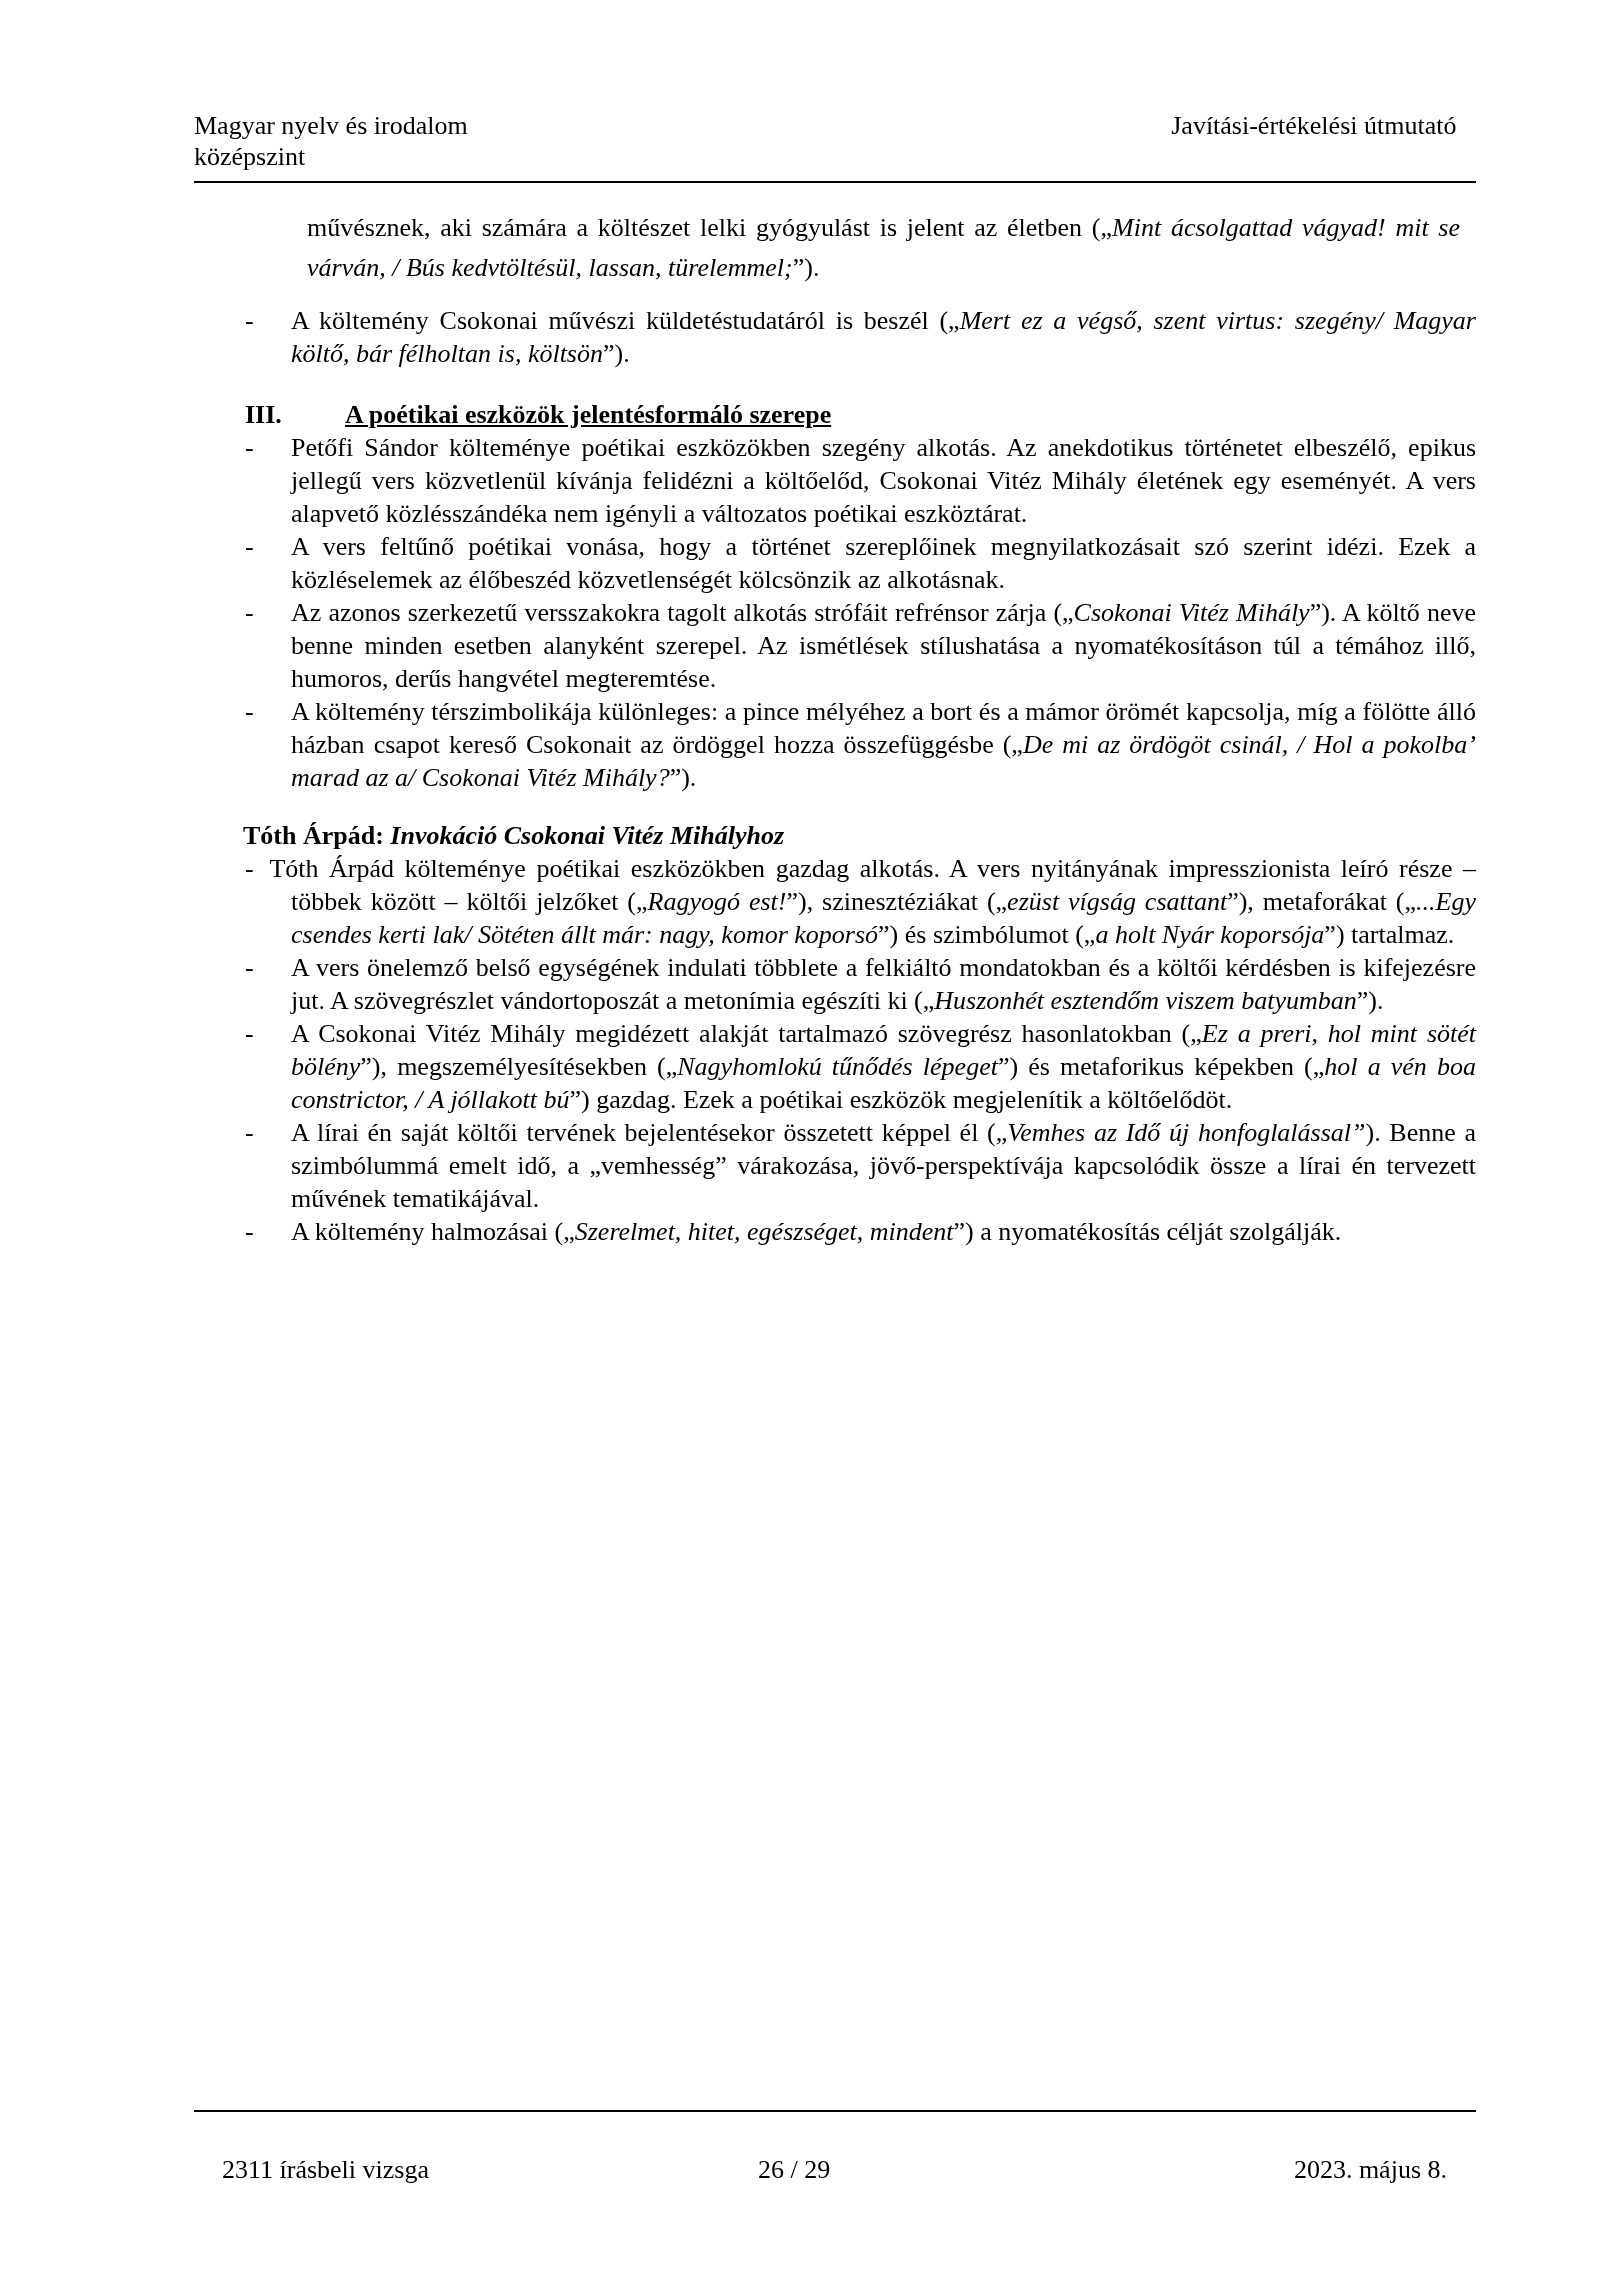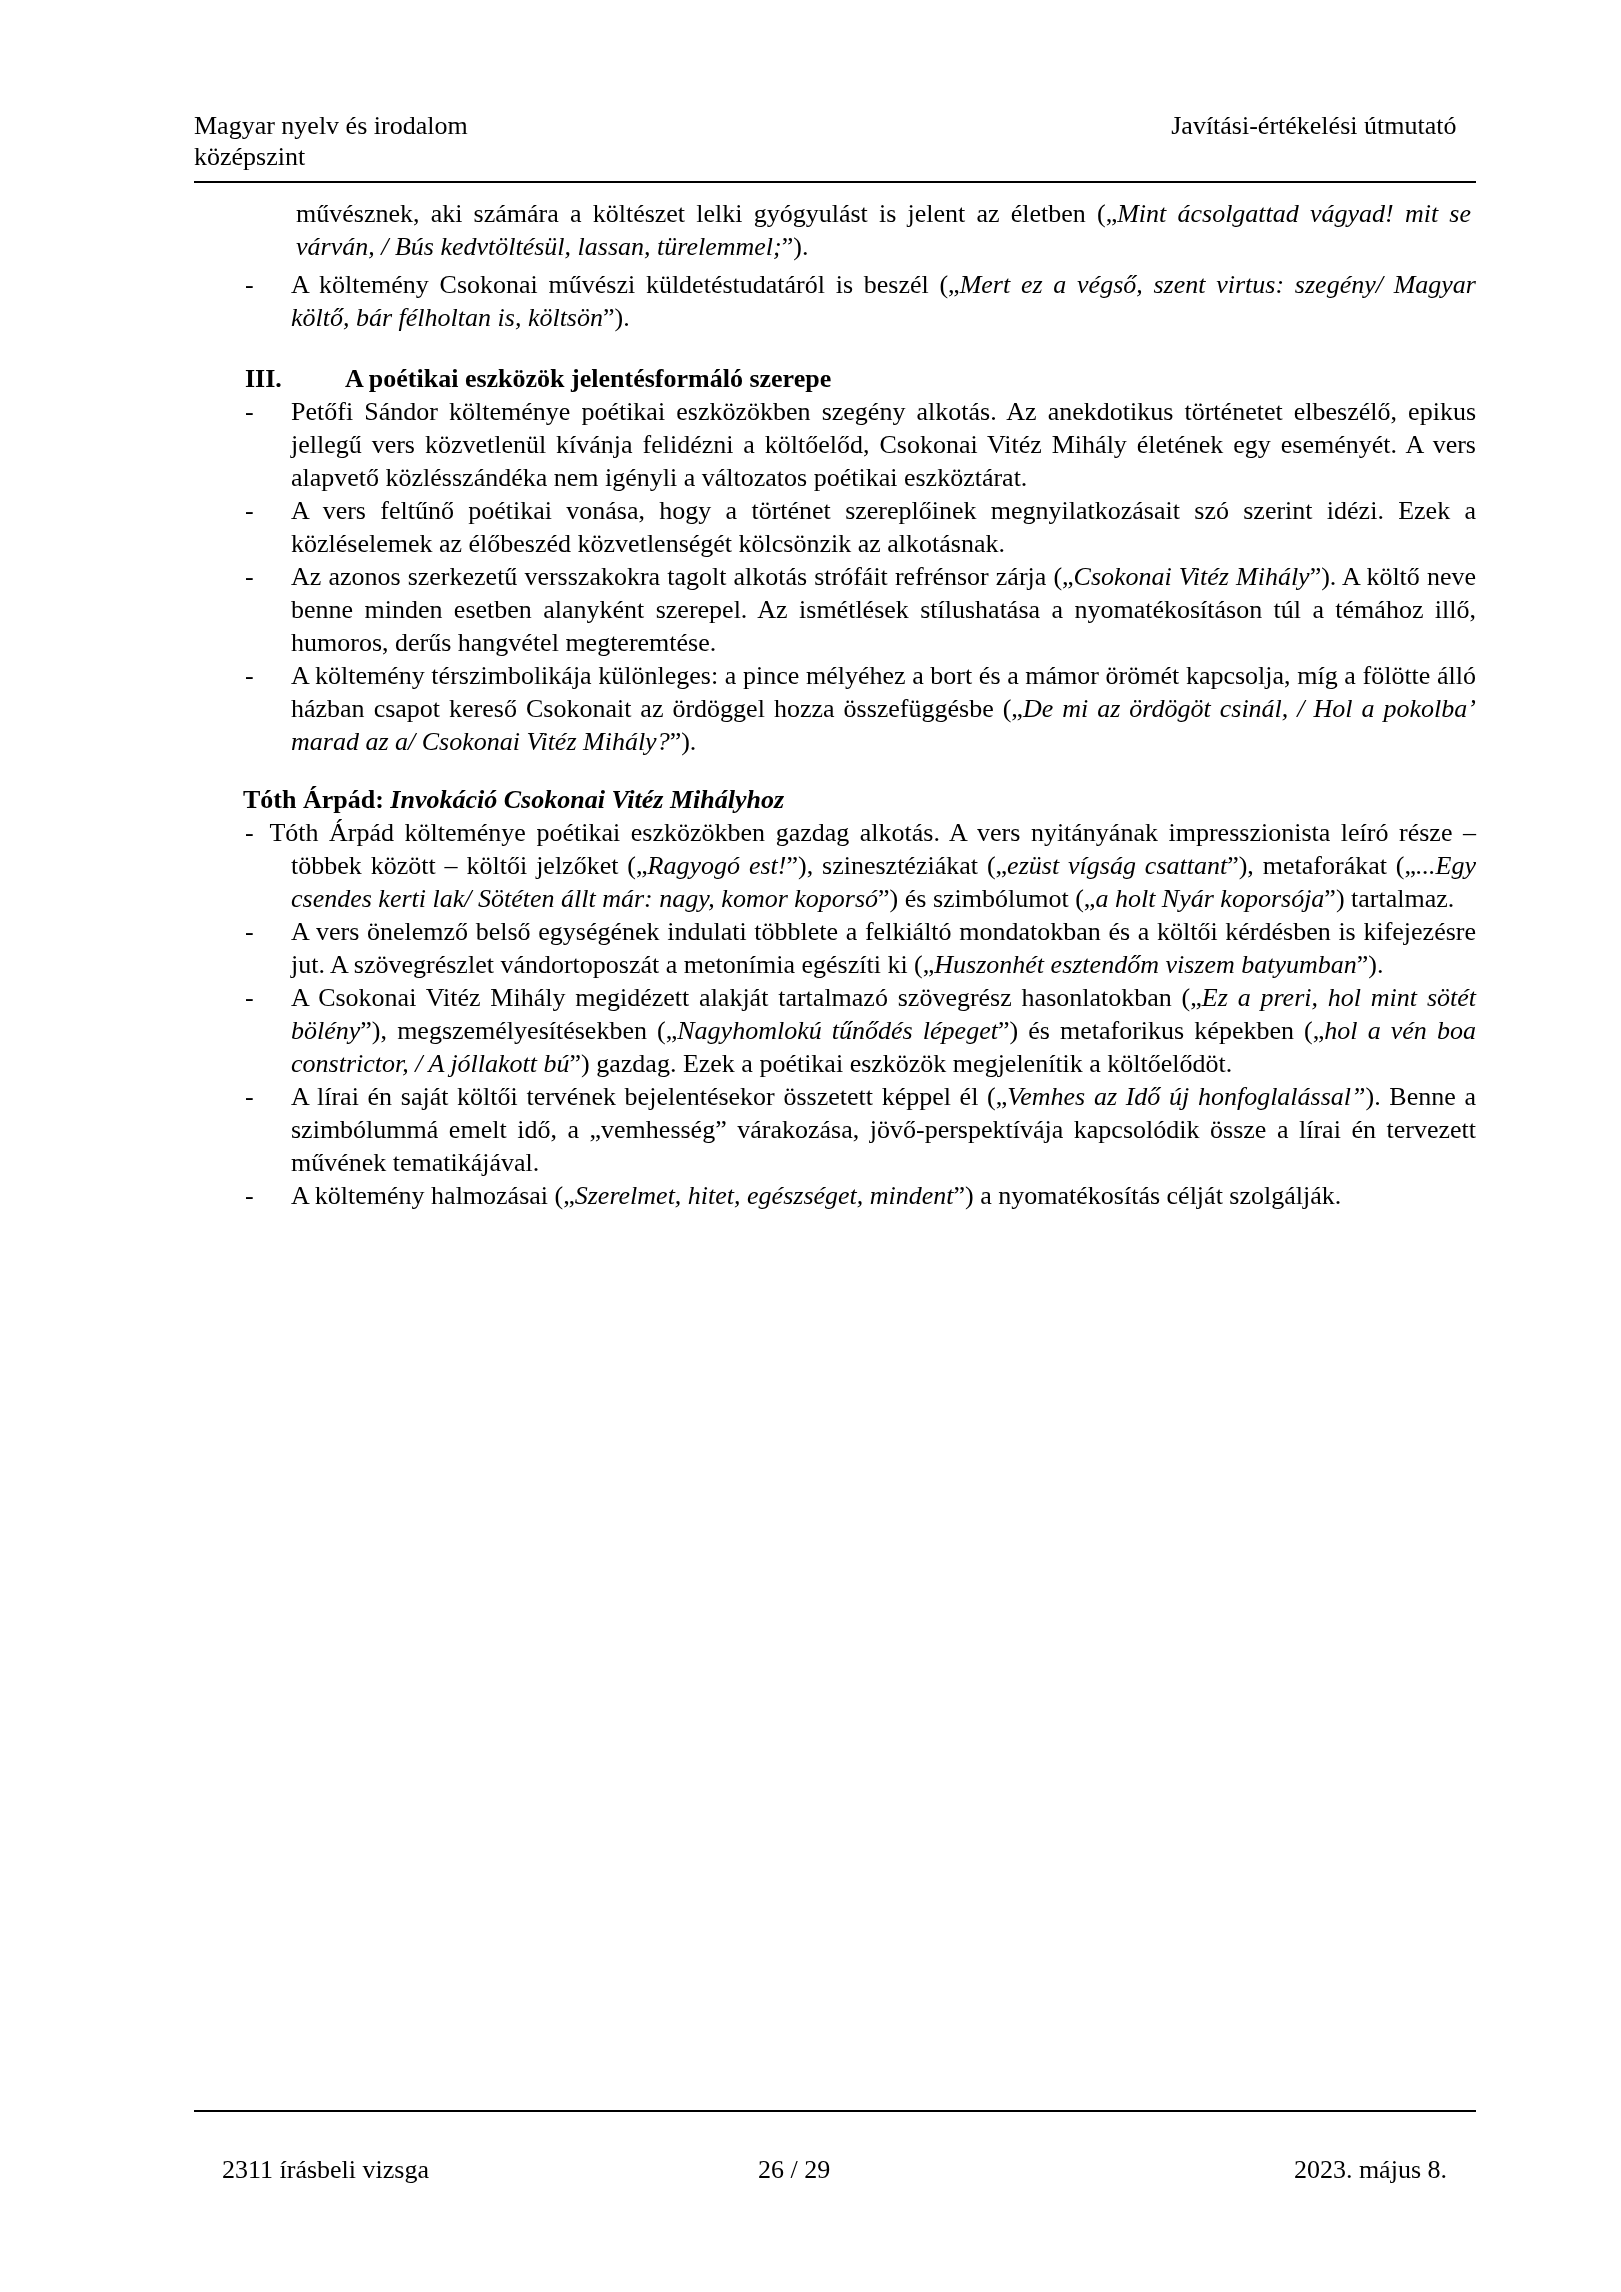--- a/index.html
+++ b/index.html
@@ -9,22 +9,22 @@
   }
   .page-header {
     position: absolute; left: 194px; top: 110px; width: 1282px; height: 71px;
     border-bottom: 2.9px solid #000;
   }
   .page-header .hl { position: absolute; left: 0; top: 0; line-height: 31px; }
   .page-header .hr { position: absolute; right: 19.6px; top: 0; line-height: 31px; text-align: right; }
   .content { position: absolute; left: 194px; top: 192px; width: 1282px; }
   .bullet { position: relative; padding-left: 97px; text-align: justify; line-height: 33px; margin: 0; }
   .bullet .dash { position: absolute; left: 51px; top: 0; }
-  .cont-only { padding-left: 97px; text-align: justify; line-height: 33px; margin: 5px; }
-  .section-title { font-weight: bold; line-height: 32px; margin: 29px 0 0 0; }
+  .cont-only { padding-left: 97px; text-align: justify; line-height: 40px; margin: 16px; }
+  .section-title { font-weight: bold; line-height: 32px; margin: 29px 0 0 0; text-decoration: underline; }
   .section-title .num { display: inline-block; width: 100px; padding-left: 51px; }
   .work-title { font-weight: bold; line-height: 32px; margin: 65px 0 0 0; }
   .work-title2 { font-weight: bold; line-height: 32px; margin: 25.5px 0 0 49px; }
   .closing { font-weight: bold; line-height: 32px; margin: 55px 0 0 0; text-align: justify; }
   .page-footer {
     position: absolute; left: 194px; top: 2110px; width: 1282px; height: 78px;
     border-top: 2.9px solid #000;
   }
   .page-footer span { position: absolute; top: 42px; line-height: 31px; }
   .ft-left { left: 7px; margin-left: 21px; }

